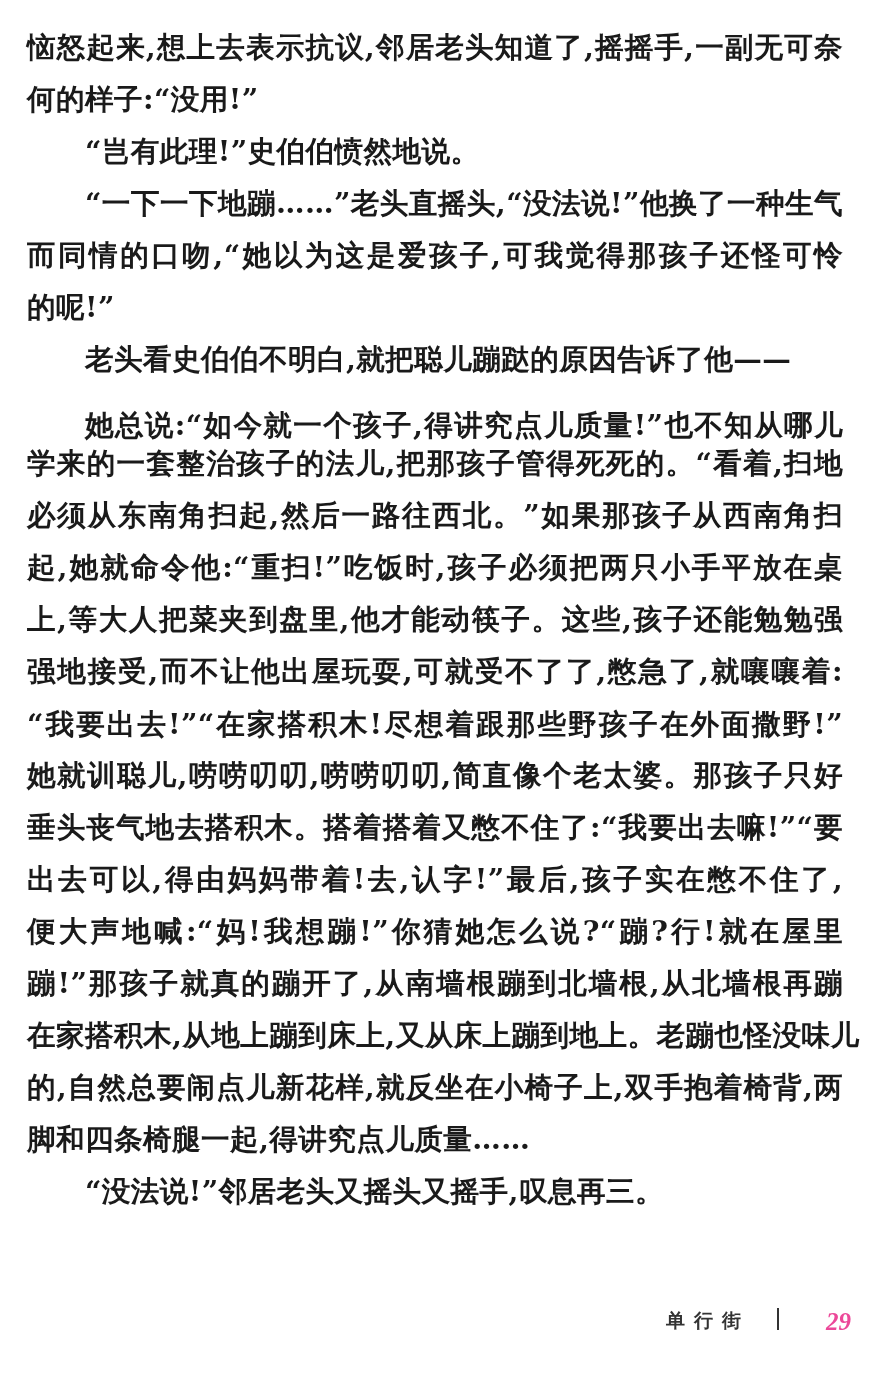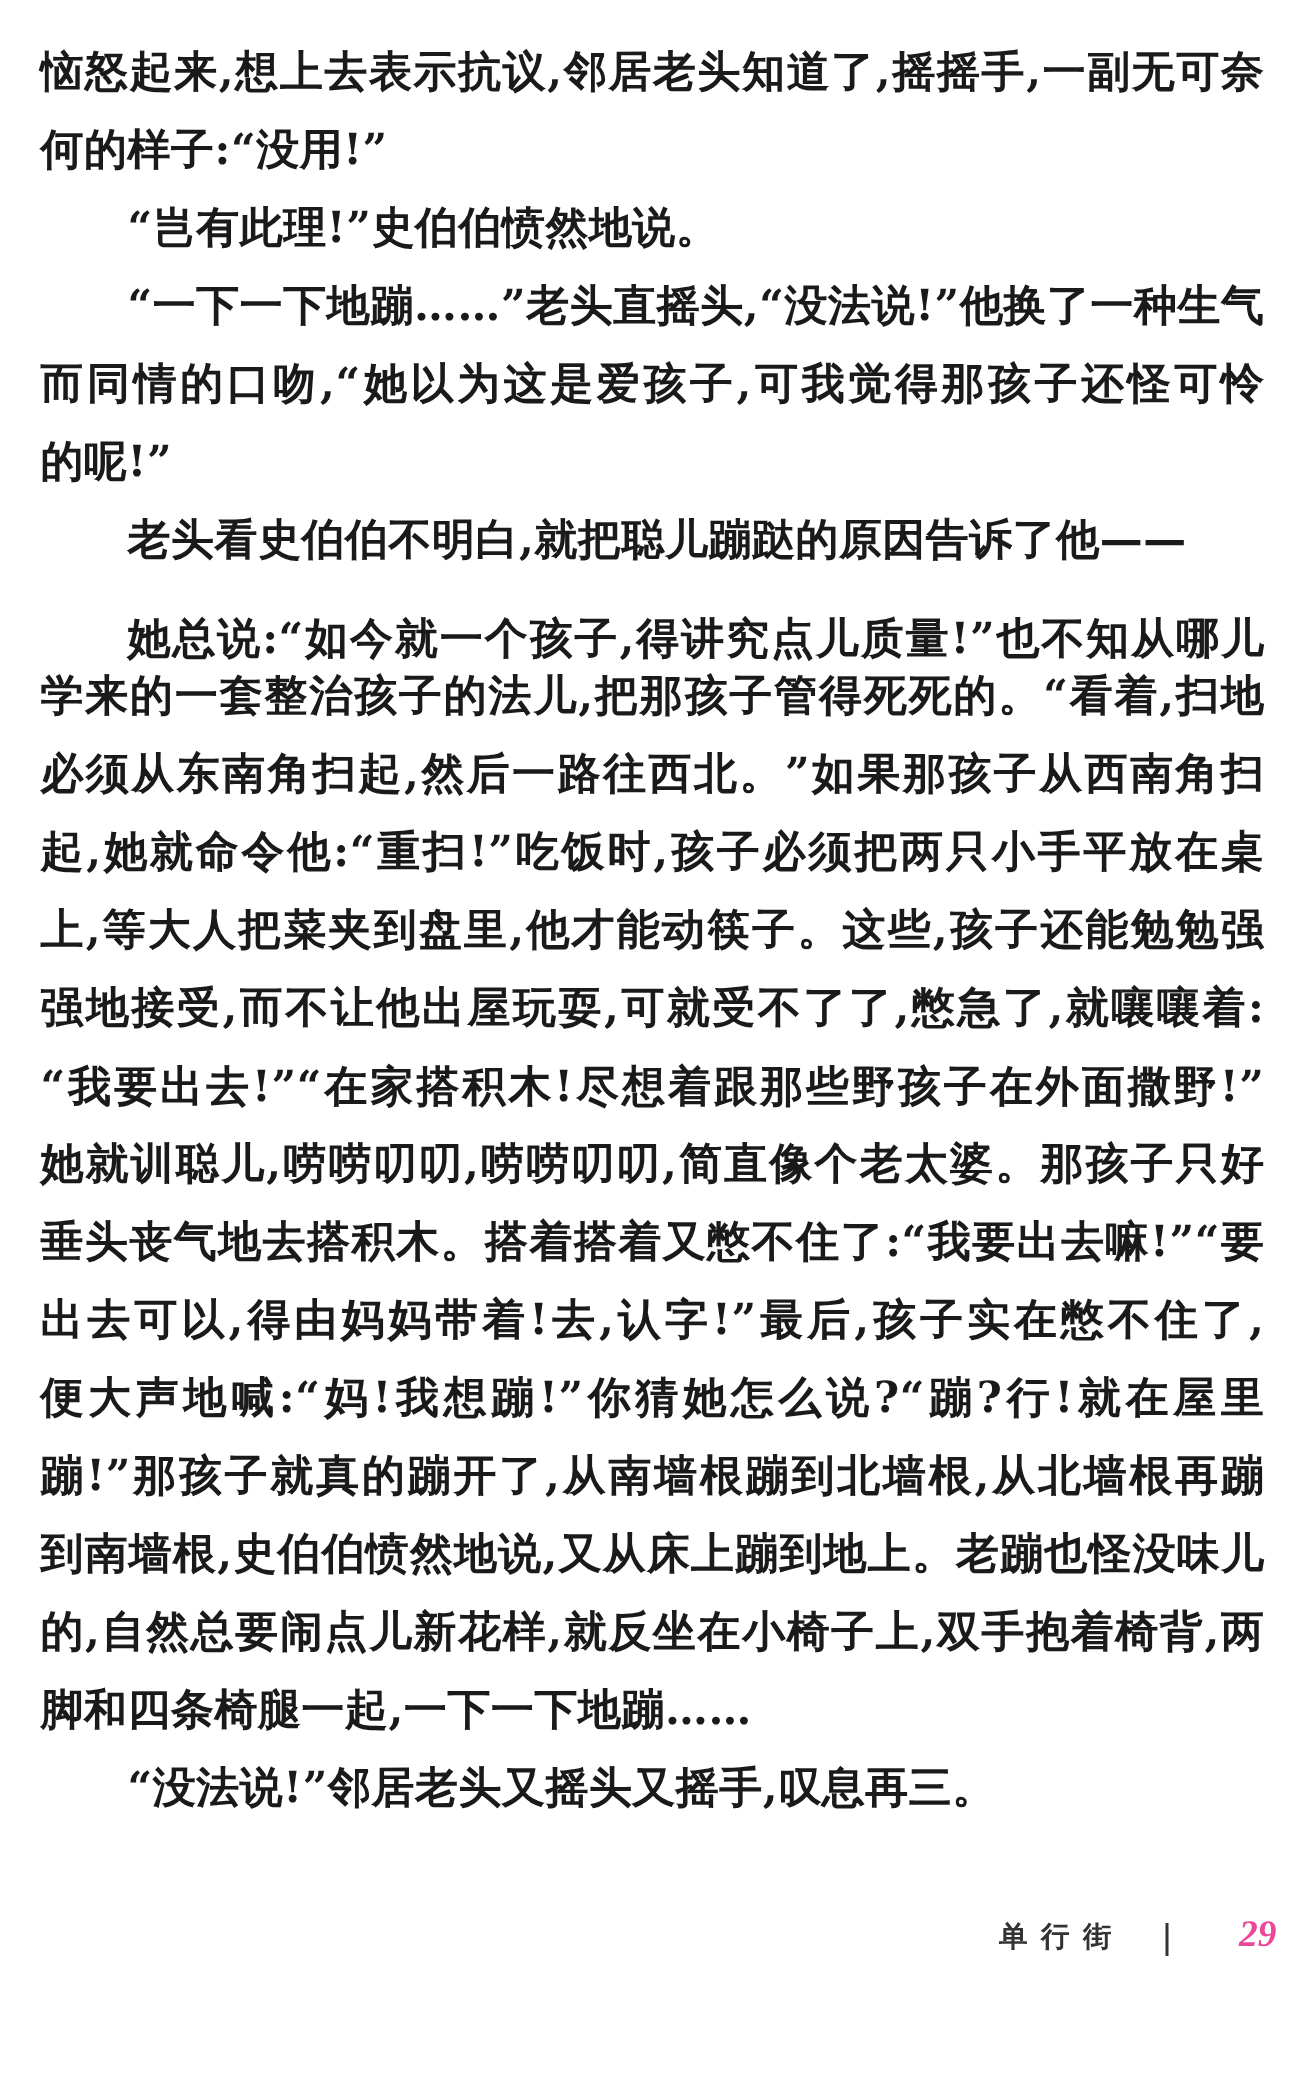--- a/index.html
+++ b/index.html
@@ -4,22 +4,22 @@
 <style>
   html, body { margin:0; padding:0; background:#ffffff; }
   body { width:872px; height:1391px; position:relative; overflow:hidden;
          font-family:"DejaVu Serif","Liberation Serif",serif; color:#1a1a1a; }
   .page { position:absolute; left:0; top:0; width:872px; height:1391px;font-weight:bold; }
   .line { position:absolute; left:27px; width:816px; height:40px;
           font-size:28.6px; line-height:40px; white-space:nowrap;
           letter-spacing:0.4px; text-align:justify; text-align-last:justify; }
   .line.short { text-align:right; text-align-last:left; }
   .line.indent { left:85px; width:758px; }
-  .footer { position:absolute; top:1268px; left:666px; height:36px;
-            display:flex; align-items:flex-end;gap:23px; }
+  .footer { position:absolute; top:1308px; left:666px; height:36px;
+            display:flex; align-items:flex-start;gap:23px; }
   .footer-title { font-family:"DejaVu Sans","Liberation Sans",sans-serif;
                   font-size:19px; letter-spacing:9px; color:#333; }
   .footer-sep { width:2px; height:22px; background:#333; margin:0 24px 0 4px; }
   .footer-page { font-family:"Liberation Serif","DejaVu Serif",serif;
                  font-style:italic; font-size:25px; color:#ec4899; }
 </style>
 </head>
 <body>
 
 <div class="page">
@@ -36,23 +36,23 @@
     <div class="line" style="top:495px">必须从东南角扫起,然后一路往西北。”如果那孩子从西南角扫</div>
     <div class="line" style="top:547px">起,她就命令他:“重扫!”吃饭时,孩子必须把两只小手平放在桌</div>
     <div class="line" style="top:599px">上,等大人把菜夹到盘里,他才能动筷子。这些,孩子还能勉勉强</div>
     <div class="line" style="top:651px">强地接受,而不让他出屋玩耍,可就受不了了,憋急了,就嚷嚷着:</div>
     <div class="line" style="top:704px">“我要出去!”“在家搭积木!尽想着跟那些野孩子在外面撒野!”</div>
     <div class="line" style="top:755px">她就训聪儿,唠唠叨叨,唠唠叨叨,简直像个老太婆。那孩子只好</div>
     <div class="line" style="top:807px">垂头丧气地去搭积木。搭着搭着又憋不住了:“我要出去嘛!”“要</div>
     <div class="line" style="top:859px">出去可以,得由妈妈带着!去,认字!”最后,孩子实在憋不住了,</div>
     <div class="line" style="top:911px">便大声地喊:“妈!我想蹦!”你猜她怎么说?“蹦?行!就在屋里</div>
     <div class="line" style="top:963px">蹦!”那孩子就真的蹦开了,从南墙根蹦到北墙根,从北墙根再蹦</div>
-    <div class="line" style="top:1015px">到南墙根,史伯伯愤然地说,又从床上蹦到地上。老蹦也怪没味儿</div>
+    <div class="line" style="top:1015px">在家搭积木,从地上蹦到床上,又从床上蹦到地上。老蹦也怪没味儿</div>
     <div class="line" style="top:1067px">的,自然总要闹点儿新花样,就反坐在小椅子上,双手抱着椅背,两</div>
-    <div class="line short" style="top:1119px">脚和四条椅腿一起,一下一下地蹦……</div>
+    <div class="line short" style="top:1119px">脚和四条椅腿一起,得讲究点儿质量……</div>
     <div class="line indent short" style="top:1171px">“没法说!”邻居老头又摇头又摇手,叹息再三。</div>
   </div>
 
   <div class="footer">
     <span class="footer-title">单行街</span>
     <span class="footer-sep"></span>
     <span class="footer-page">29</span>
   </div>
 </div>
 

